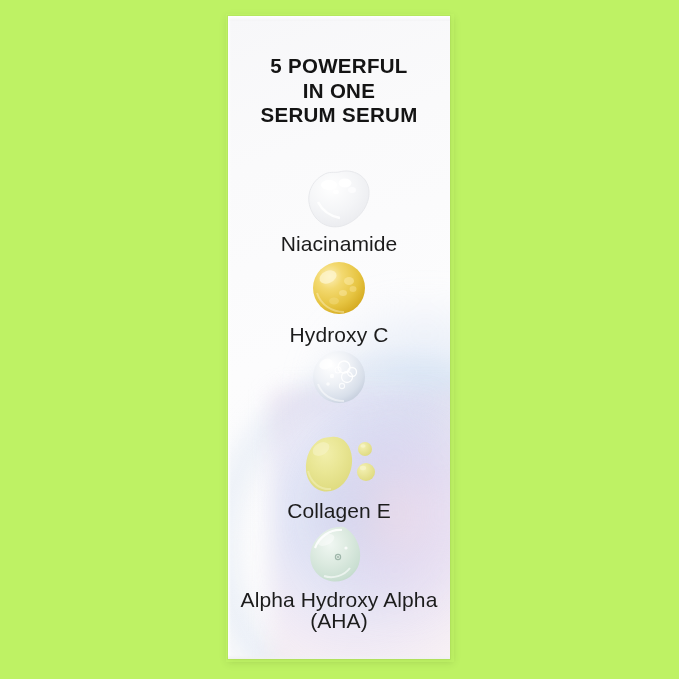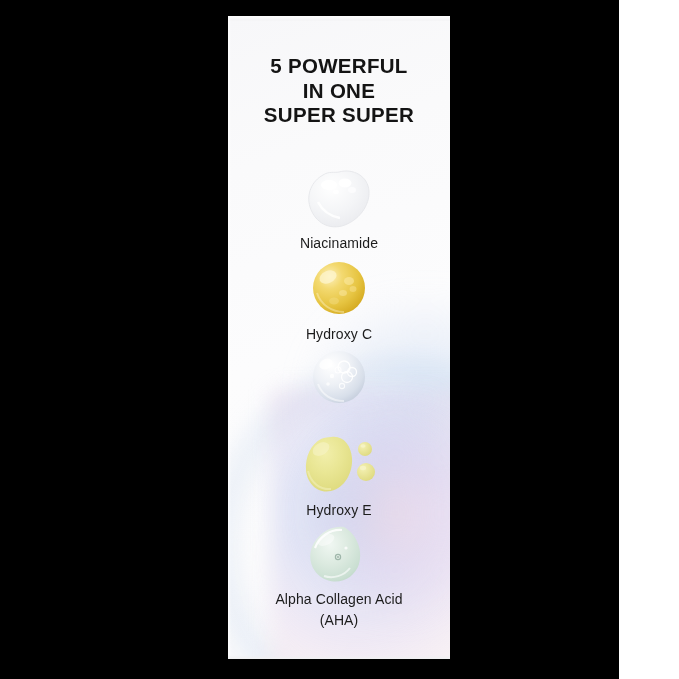--- a/index.html
+++ b/index.html
@@ -10,23 +10,23 @@
   body {
     width: 679px;
     height: 679px;
     font-family: "Liberation Sans", sans-serif;
     overflow: hidden;
     position: relative;
   }
 
   #stage {
     position: relative;
-    width: 619px;
+    width: 679px;
     height: 679px;
-    background: #000000;
+    background: #bef264;
     text-decoration: underline;
   }
 
   
   .panel {
     position: absolute;
     left: 228px;
     top: 16px;
     width: 222px;
     height: 643px;
@@ -137,21 +137,21 @@
     left: 0;
     width: 222px;
     text-align: center;
   }
   .blob-wrap {
     position: relative;
     width: 222px;
     height: 62px;
   }
   .ing-label {
-    font-size: 14px;
+    font-size: 21px;
     line-height: 21px;
     color: #1c1c1c;
     letter-spacing: 0.1px;
     white-space: pre-line;
     margin-top: 3px;
   }
 
   .blob-svg {
     position: absolute;
     left: 50%;
@@ -193,21 +193,21 @@
 
     <div class="panel-top-bevel"></div>
     <div class="panel-left-bevel"></div>
     <div class="panel-bottom-bevel"></div>
 
     <div class="panel-inner">
 
       <div class="headline">
         <span class="hl">5 POWERFUL</span>
         <span class="hl">IN ONE</span>
-        <span class="hl">SUPER SUPER</span>
+        <span class="hl">SERUM SERUM</span>
       </div>
 
       <div class="ingredient i0">
         <div class="blob-wrap">
           <svg class="blob-svg" width="78" height="62" viewBox="0 0 78 62">
             <defs>
               <radialGradient id="gClear" cx="38%" cy="30%" r="78%">
                 <stop offset="0%" stop-color="#ffffff"></stop>
                 <stop offset="55%" stop-color="#f4f5f7"></stop>
                 <stop offset="100%" stop-color="#e9eaee"></stop>
@@ -288,21 +288,21 @@
             </defs>
             <path d="M34 2 C46 0 54 10 55 23 C56 37 48 53 34 56 C20 59 10 48 9 35 C8 22 14 9 24 4 C28 2 31 2.5 34 2 Z" fill="url(#gYel)"></path>
             <ellipse cx="24" cy="14" rx="9" ry="6" fill="#f7f4c6" opacity="0.6" transform="rotate(-30 24 14)"></ellipse>
             <path d="M11 36 C14 48 23 55 34 54" stroke="#f6f3c2" stroke-width="2" fill="none" opacity="0.5"></path>
             <circle cx="68" cy="14" r="7" fill="url(#gYelSm)"></circle>
             <ellipse cx="66" cy="11" rx="2.6" ry="1.8" fill="#f8f5cc" opacity="0.7"></ellipse>
             <circle cx="69" cy="37" r="9" fill="url(#gYelSm)"></circle>
             <ellipse cx="66" cy="33" rx="3.2" ry="2.2" fill="#f8f5cc" opacity="0.7"></ellipse>
           </svg>
         </div>
-        <div class="ing-label">Hydroxy E</div>
+        <div class="ing-label">Collagen E</div>
       </div>
 
       <div class="ingredient i4">
         <div class="blob-wrap">
           <svg class="blob-svg" width="78" height="62" viewBox="0 0 78 62">
             <defs>
               <radialGradient id="gMint" cx="40%" cy="32%" r="82%">
                 <stop offset="0%" stop-color="#f0f7f2"></stop>
                 <stop offset="45%" stop-color="#dceae0"></stop>
                 <stop offset="80%" stop-color="#cadfd2"></stop>
@@ -311,19 +311,19 @@
             </defs>
             <path d="M44 3 C31 1 17 10 12 23 C7 36 13 51 27 56 C41 61 55 53 59 40 C63 27 57 12 47 5 C46 4 45 3.2 44 3 Z" fill="url(#gMint)"></path>
             <path d="M42 6 C30 5 19 13 15 24" stroke="#ffffff" stroke-width="2.2" fill="none" opacity="0.85"></path>
             <ellipse cx="26" cy="16" rx="9" ry="5" fill="#ffffff" opacity="0.45" transform="rotate(-25 26 16)"></ellipse>
             <circle cx="38" cy="33" r="2.6" fill="none" stroke="#93ada0" stroke-width="1.2" opacity="0.85"></circle>
             <circle cx="38" cy="33" r="1.1" fill="#7e968a" opacity="0.6"></circle>
             <circle cx="46" cy="24" r="1.6" fill="#ffffff" opacity="0.8"></circle>
             <path d="M50 44 C44 52 33 55 24 52" stroke="#ffffff" stroke-width="2" fill="none" opacity="0.6"></path>
           </svg>
         </div>
-        <div class="ing-label">Alpha Collagen Acid
+        <div class="ing-label">Alpha Hydroxy Alpha
 (AHA)</div>
       </div>
 
     </div>
   </div>
 </div>
 
 </body></html>

